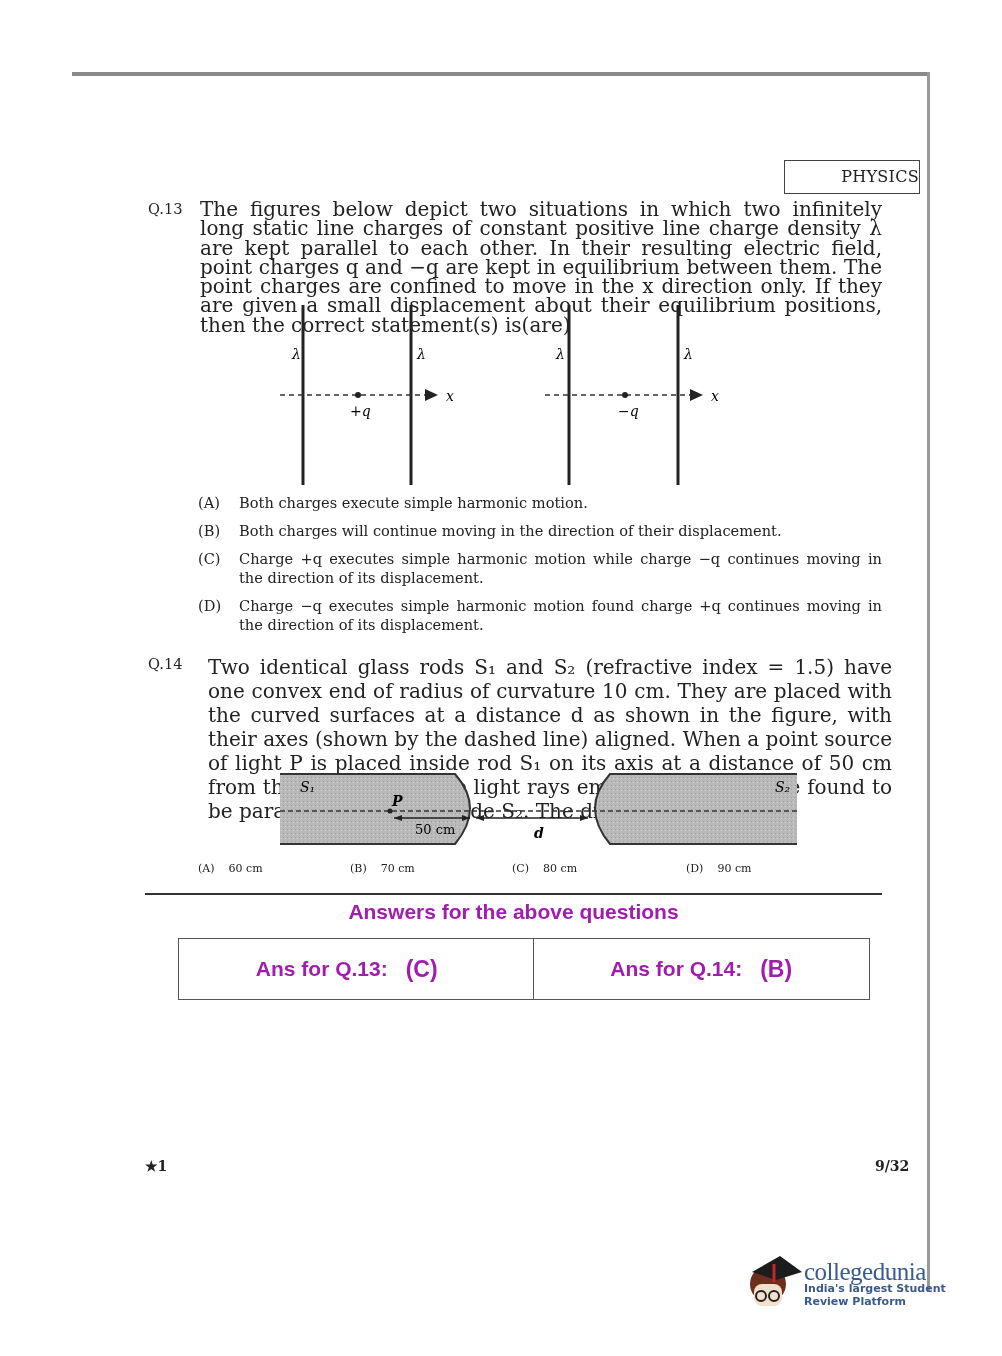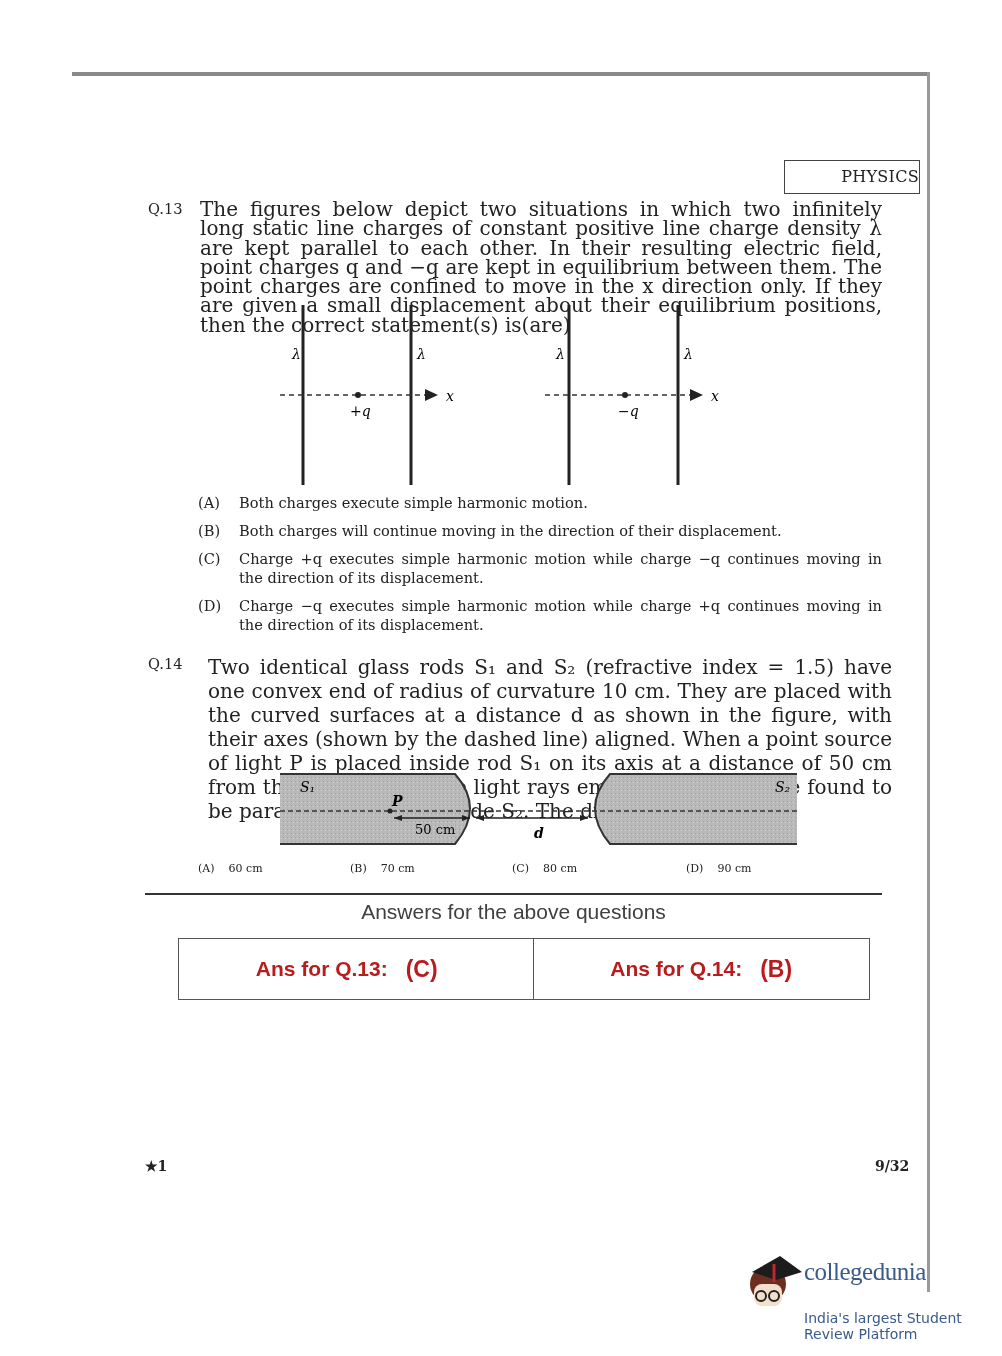--- a/index.html
+++ b/index.html
@@ -17,31 +17,31 @@
   .opt .lbl { position:absolute; left:0; }
   .opt .txt { position:absolute; left:41px; right:0; text-align:justify; }
   .q14-num { left:148px; top:655px; }
   .q14-text { left:208px; top:655px; width:684px; text-align:justify; line-height:24px; }
   .fig1 { position:absolute; left:270px; top:300px; }
   .fig2 { position:absolute; left:270px; top:768px; }
   .q14-opt { position:absolute; top:862px; font-size:11px; }
   .q14-opt .l { margin-right:14px; }
   .divider { position:absolute; left:145px; top:893px; width:737px; height:2px; background:#333; }
   .answers-title { position:absolute; left:145px; top:900px; width:737px; text-align:center;
-                   font-family:"Liberation Sans", sans-serif; font-weight:normal; font-size:21px; color:#404040; }
+                   font-family:"Liberation Sans", sans-serif; font-weight:bold; font-size:21px; color:#a21caf; }
   .ans-table { position:absolute; left:178px; top:938px; width:690px; height:60px; border:1.5px solid #555; display:flex; }
   .ans-cell { flex:1; display:flex; align-items:center; justify-content:center; font-family:"Liberation Sans", sans-serif;
-              font-weight:bold; font-size:21px; color:#b91c1c; }
+              font-weight:bold; font-size:21px; color:#a21caf; }
   .ans-cell + .ans-cell { border-left:1.5px solid #555;margin-left:18px; }
   .ans-cell .v { margin-left:18px; font-size:23px; }
   .footer-left { position:absolute; left:145px; top:1158px; font-size:14px; font-weight:bold; }
   .footer-right { position:absolute; left:845px; top:1158px; font-size:14px; font-weight:bold;margin-left:30px; }
   .logo { position:absolute; left:744px; top:1250px; width:230px; height:70px; }
   .logo-word { position:absolute; left:60px; top:8px; font-family:Liberation Serif, serif; font-size:25px; color:#3a5a8c; letter-spacing:-0.5px; }
-  .logo-tag { position:absolute; left:60px; top:60px; font-family:"DejaVu Sans", sans-serif; font-size:14px; font-weight:normal; color:#3a5a8c; }
+  .logo-tag { position:absolute; left:60px; top:32px; font-family:"DejaVu Sans", sans-serif; font-size:11px; font-weight:bold; color:#3a5a8c; }
 </style>
 </head>
 <body>
 
 <div class="page-top-rule"></div>
 <div class="page-right-rule"></div>
 
 <div class="subject-box">PHYSICS</div>
 
 <div class="qnum q13-num">Q.13</div>
@@ -79,21 +79,21 @@
 <div class="opt" style="top:521px;">
   <span class="lbl">(B)</span>
   <span class="txt">Both charges will continue moving in the direction of their displacement.</span>
 </div>
 <div class="opt" style="top:549px;">
   <span class="lbl">(C)</span>
   <span class="txt">Charge +q executes simple harmonic motion while charge −q continues moving in the direction of its displacement.</span>
 </div>
 <div class="opt" style="top:596px;">
   <span class="lbl">(D)</span>
-  <span class="txt">Charge −q executes simple harmonic motion while charge +q continues moving in the direction of its displacement.</span>
+  <span class="txt">Charge −q executes simple harmonic motion found charge +q continues moving in the direction of its displacement.</span>
 </div>
 
 <div class="qnum q14-num">Q.14</div>
 <div class="q q14-text">Two identical glass rods S₁ and S₂ (refractive index = 1.5) have one convex end of radius of curvature 10 cm. They are placed with the curved surfaces at a distance d as shown in the figure, with their axes (shown by the dashed line) aligned. When a point source of light P is placed inside rod S₁ on its axis at a distance of 50 cm from the curved face, the light rays emanating from it are found to be parallel to the axis inside S₂. The distance d is</div>
 
 <svg class="fig2" width="540" height="85" viewBox="0 0 540 85">
   <defs>
     <pattern id="grain" width="4" height="4" patternUnits="userSpaceOnUse">
       <rect width="4" height="4" fill="#b9b9b9"></rect>
       <rect x="1" y="1" width="1" height="1" fill="#9e9e9e"></rect>

